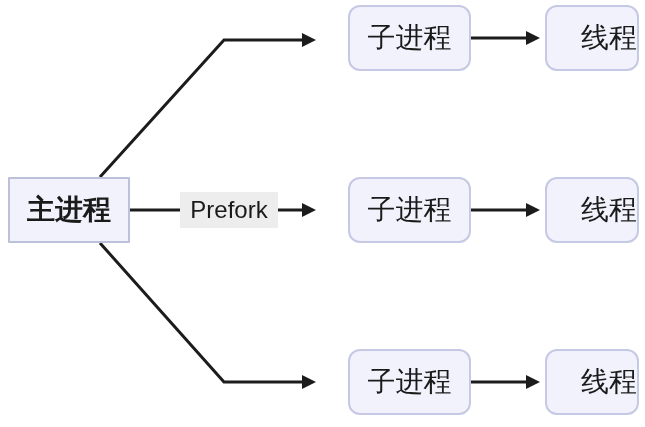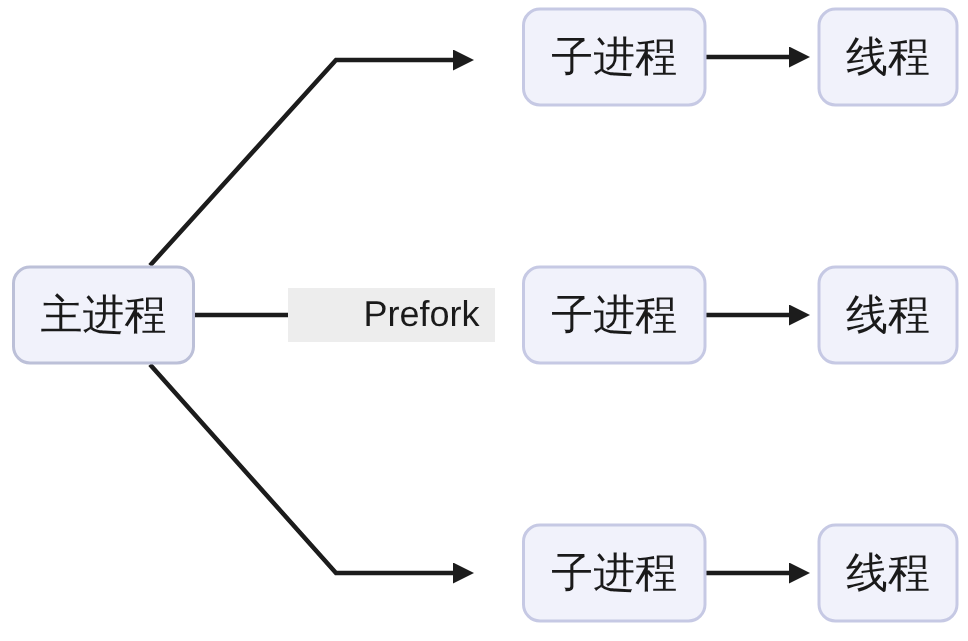--- a/index.html
+++ b/index.html
@@ -39,38 +39,38 @@
     border: 2px solid var(--node-border, #c6c9e4);
     color: var(--text, #1a1a1a);
     font-size: 28px;
     box-sizing: border-box;
   }
   .node.rounded {
     border-radius: 12px;
   }
   .node.main {
     left: 8px; top: 177px; width: 122px; height: 66px;
-    border-radius: 12px;
+    border-radius: 1px;
     border-color: var(--main-border, #bcc0d8);
+    font-weight: bold;
   }
   .node.child { left: 320px; width: 123px; height: 66px; margin-left: 28px; }
-  .node.thread { left: 545px; width: 94px; height: 66px; }
+  .node.thread { left: 545px; width: 94px; height: 66px; justify-content: flex-end; }
   .row-top    { top: 5px; }
   .row-mid    { top: 177px; }
   .row-bottom { top: 349px; }
   .edge-label {
     position: absolute;
-    left: 192px; top: 192px;
+    left: 180px; top: 192px;
     width: 98px; height: 36px;
     line-height: 36px;
     text-align: center;
     background: var(--label-bg, #ededed);
     color: var(--text, #1a1a1a);
     font-size: 24px;
-    padding-left: 40px;
   }
 </style>
 </head>
 <body>
 
 <div class="canvas">
 
   <svg class="edges-layer" width="645" height="427" viewBox="0 0 645 427" xmlns="http://www.w3.org/2000/svg">
     <defs>
       <marker id="arrow" viewBox="0 0 10 10" refX="0" refY="5" markerWidth="16" markerHeight="14" orient="auto" markerUnits="userSpaceOnUse">

